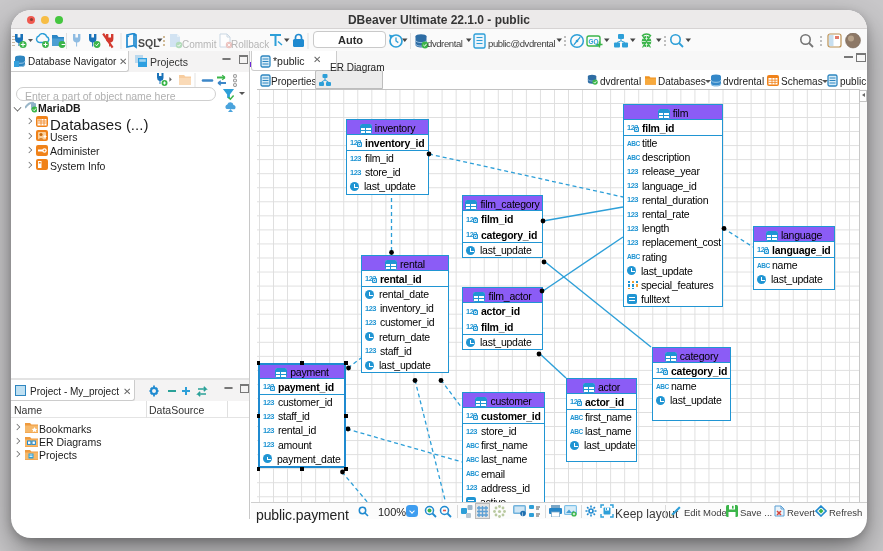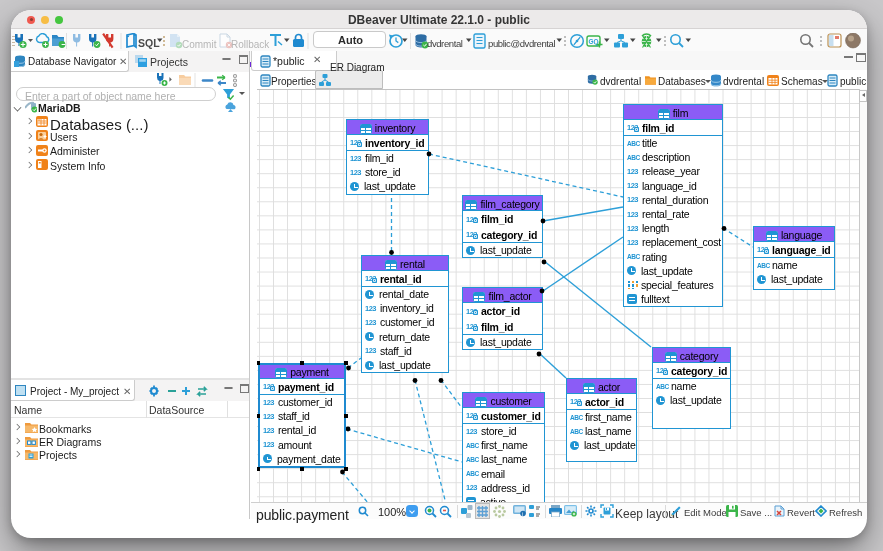--- a/index.html
+++ b/index.html
@@ -497,21 +497,21 @@
           <div class="r"><span class="i123">123</span>address_id</div>
           <div class="r"><span class="isq"></span>active</div>
         </div>
         <div class="tbl" style="left:309px;top:288px;width:71px;padding-bottom:8px">
           <div class="th"><span class="itbl"></span>actor</div>
           <div class="pk"><span class="ipk">123</span>actor_id</div>
           <div class="r"><span class="iabc">ABC</span>first_name</div>
           <div class="r"><span class="iabc">ABC</span>last_name</div>
           <div class="r"><span class="iclk"></span>last_update</div>
         </div>
-        <div class="tbl" style="left:395px;top:257px;width:79px;padding-bottom:21px">
+        <div class="tbl" style="left:395px;top:257px;width:79px;padding-bottom:13px">
           <div class="th"><span class="itbl"></span>category</div>
           <div class="pk"><span class="ipk">123</span>category_id</div>
           <div class="r"><span class="iabc">ABC</span>name</div>
           <div class="r"><span class="iclk"></span>last_update</div>
         </div>
         <span class="hdl" style="left:-1px;top:271px"></span>
         <span class="hdl" style="left:43px;top:271px"></span>
         <span class="hdl" style="left:87px;top:271px"></span>
         <span class="hdl" style="left:-1px;top:324px"></span>
         <span class="hdl" style="left:87px;top:324px"></span>

